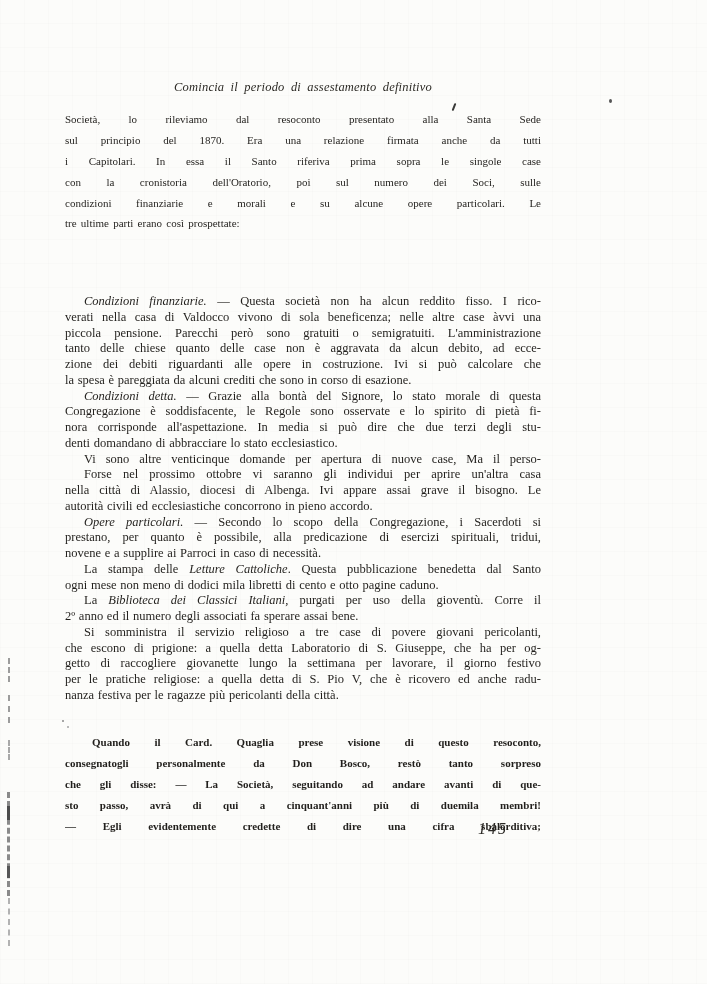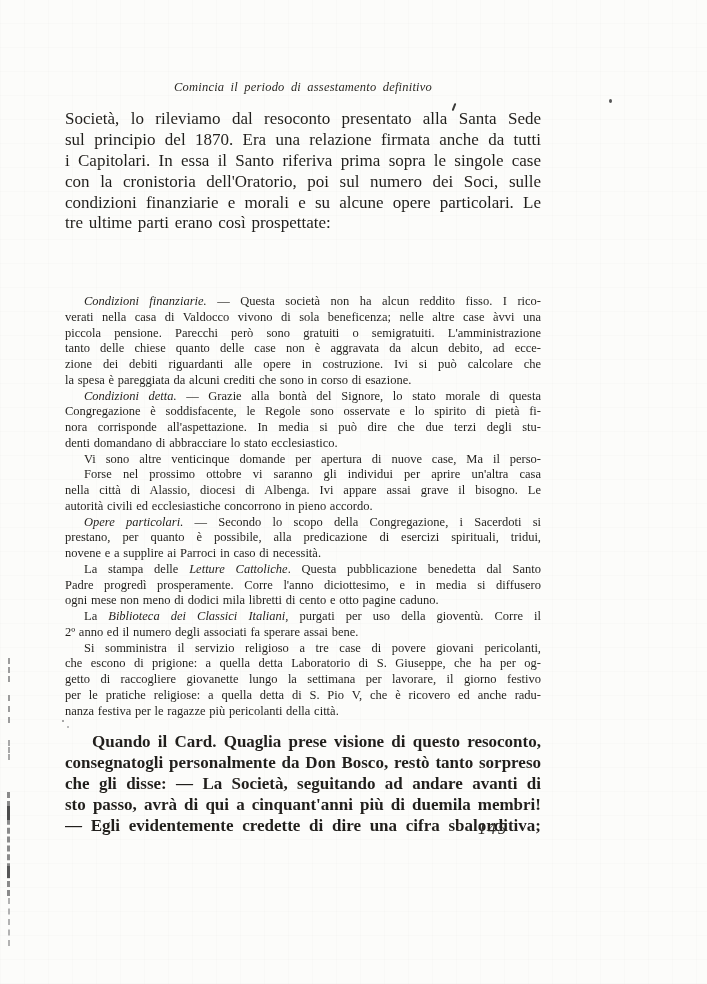--- a/index.html
+++ b/index.html
@@ -28,21 +28,21 @@
   .running-head {
     top: 80px;
     text-align: center;
     font-style: italic;
     font-size: 12.5px;
     word-spacing: 3px;
     letter-spacing: 0.2px;
     color: #2c2a25;
   }
 
-  .body-large { font-size: 17px; }
+  .body-large { font-size: 11px; }
   .body-large .line {
     line-height: 20.9px;
     height: 20.9px;
     overflow: hidden;
     text-align: justify;
     text-align-last: justify;
     word-spacing: 1.5px;
   }
   .body-large .line.ind { text-indent: 27px; }
 
@@ -121,21 +121,20 @@
       <div class="line"><span>nora corrisponde all'aspettazione. In media si può dire che due terzi degli stu-</span></div>
       <div class="line end"><span>denti domandano di abbracciare lo stato ecclesiastico.</span></div>
       <div class="line ind"><span>Vi sono altre venticinque domande per apertura di nuove case, Ma il perso-</span></div>
       <div class="line ind"><span>Forse nel prossimo ottobre vi saranno gli individui per aprire un'altra casa</span></div>
       <div class="line"><span>nella città di Alassio, diocesi di Albenga. Ivi appare assai grave il bisogno. Le</span></div>
       <div class="line end"><span>autorità civili ed ecclesiastiche concorrono in pieno accordo.</span></div>
       <div class="line ind"><span class="it">Opere particolari.</span><span> — Secondo lo scopo della Congregazione, i Sacerdoti si</span></div>
       <div class="line"><span>prestano, per quanto è possibile, alla predicazione di esercizi spirituali, tridui,</span></div>
       <div class="line end"><span>novene e a supplire ai Parroci in caso di necessità.</span></div>
       <div class="line ind"><span>La stampa delle </span><span class="it">Letture Cattoliche</span><span>. Questa pubblicazione benedetta dal Santo</span></div>
-      <div class="line"><span>Padre progredì prosperamente. Corre l'anno diciottesimo, e in media si diffusero</span></div>
       <div class="line end"><span>ogni mese non meno di dodici mila libretti di cento e otto pagine caduno.</span></div>
       <div class="line ind"><span>La </span><span class="it">Biblioteca dei Classici Italiani</span><span>, purgati per uso della gioventù. Corre il</span></div>
       <div class="line end"><span>2º anno ed il numero degli associati fa sperare assai bene.</span></div>
       <div class="line ind"><span>Si somministra il servizio religioso a tre case di povere giovani pericolanti,</span></div>
       <div class="line"><span>che escono di prigione: a quella detta Laboratorio di S. Giuseppe, che ha per og-</span></div>
       <div class="line"><span>getto di raccogliere giovanette lungo la settimana per lavorare, il giorno festivo</span></div>
       <div class="line"><span>per le pratiche religiose: a quella detta di S. Pio V, che è ricovero ed anche radu-</span></div>
       <div class="line end"><span>nanza festiva per le ragazze più pericolanti della città.</span></div>
     </div>
 

